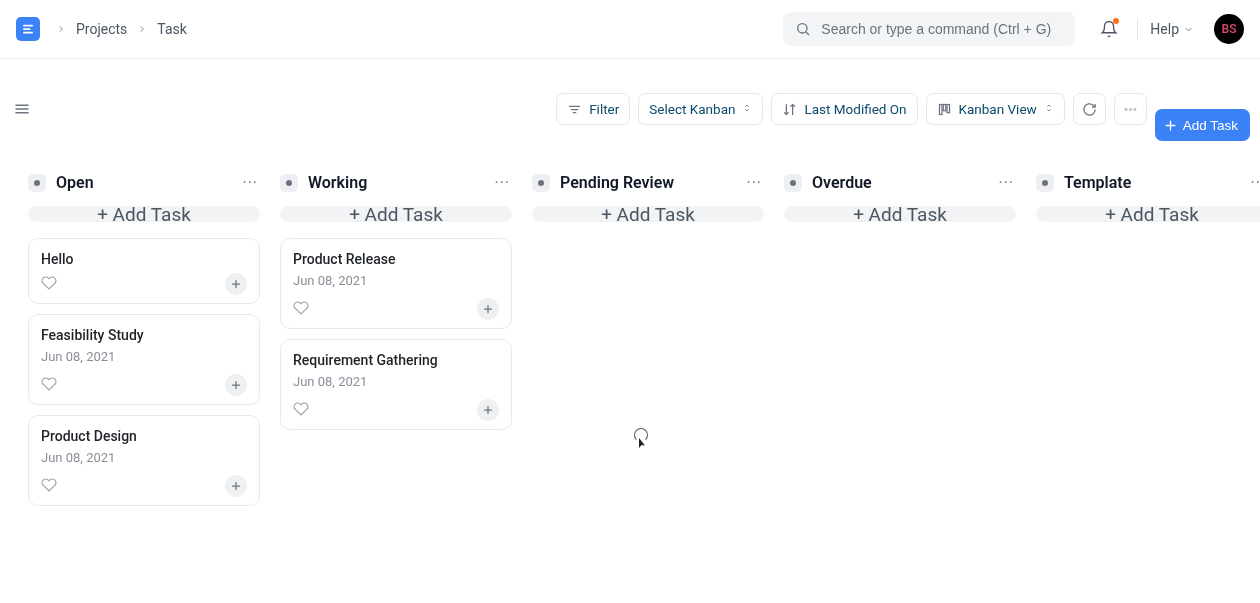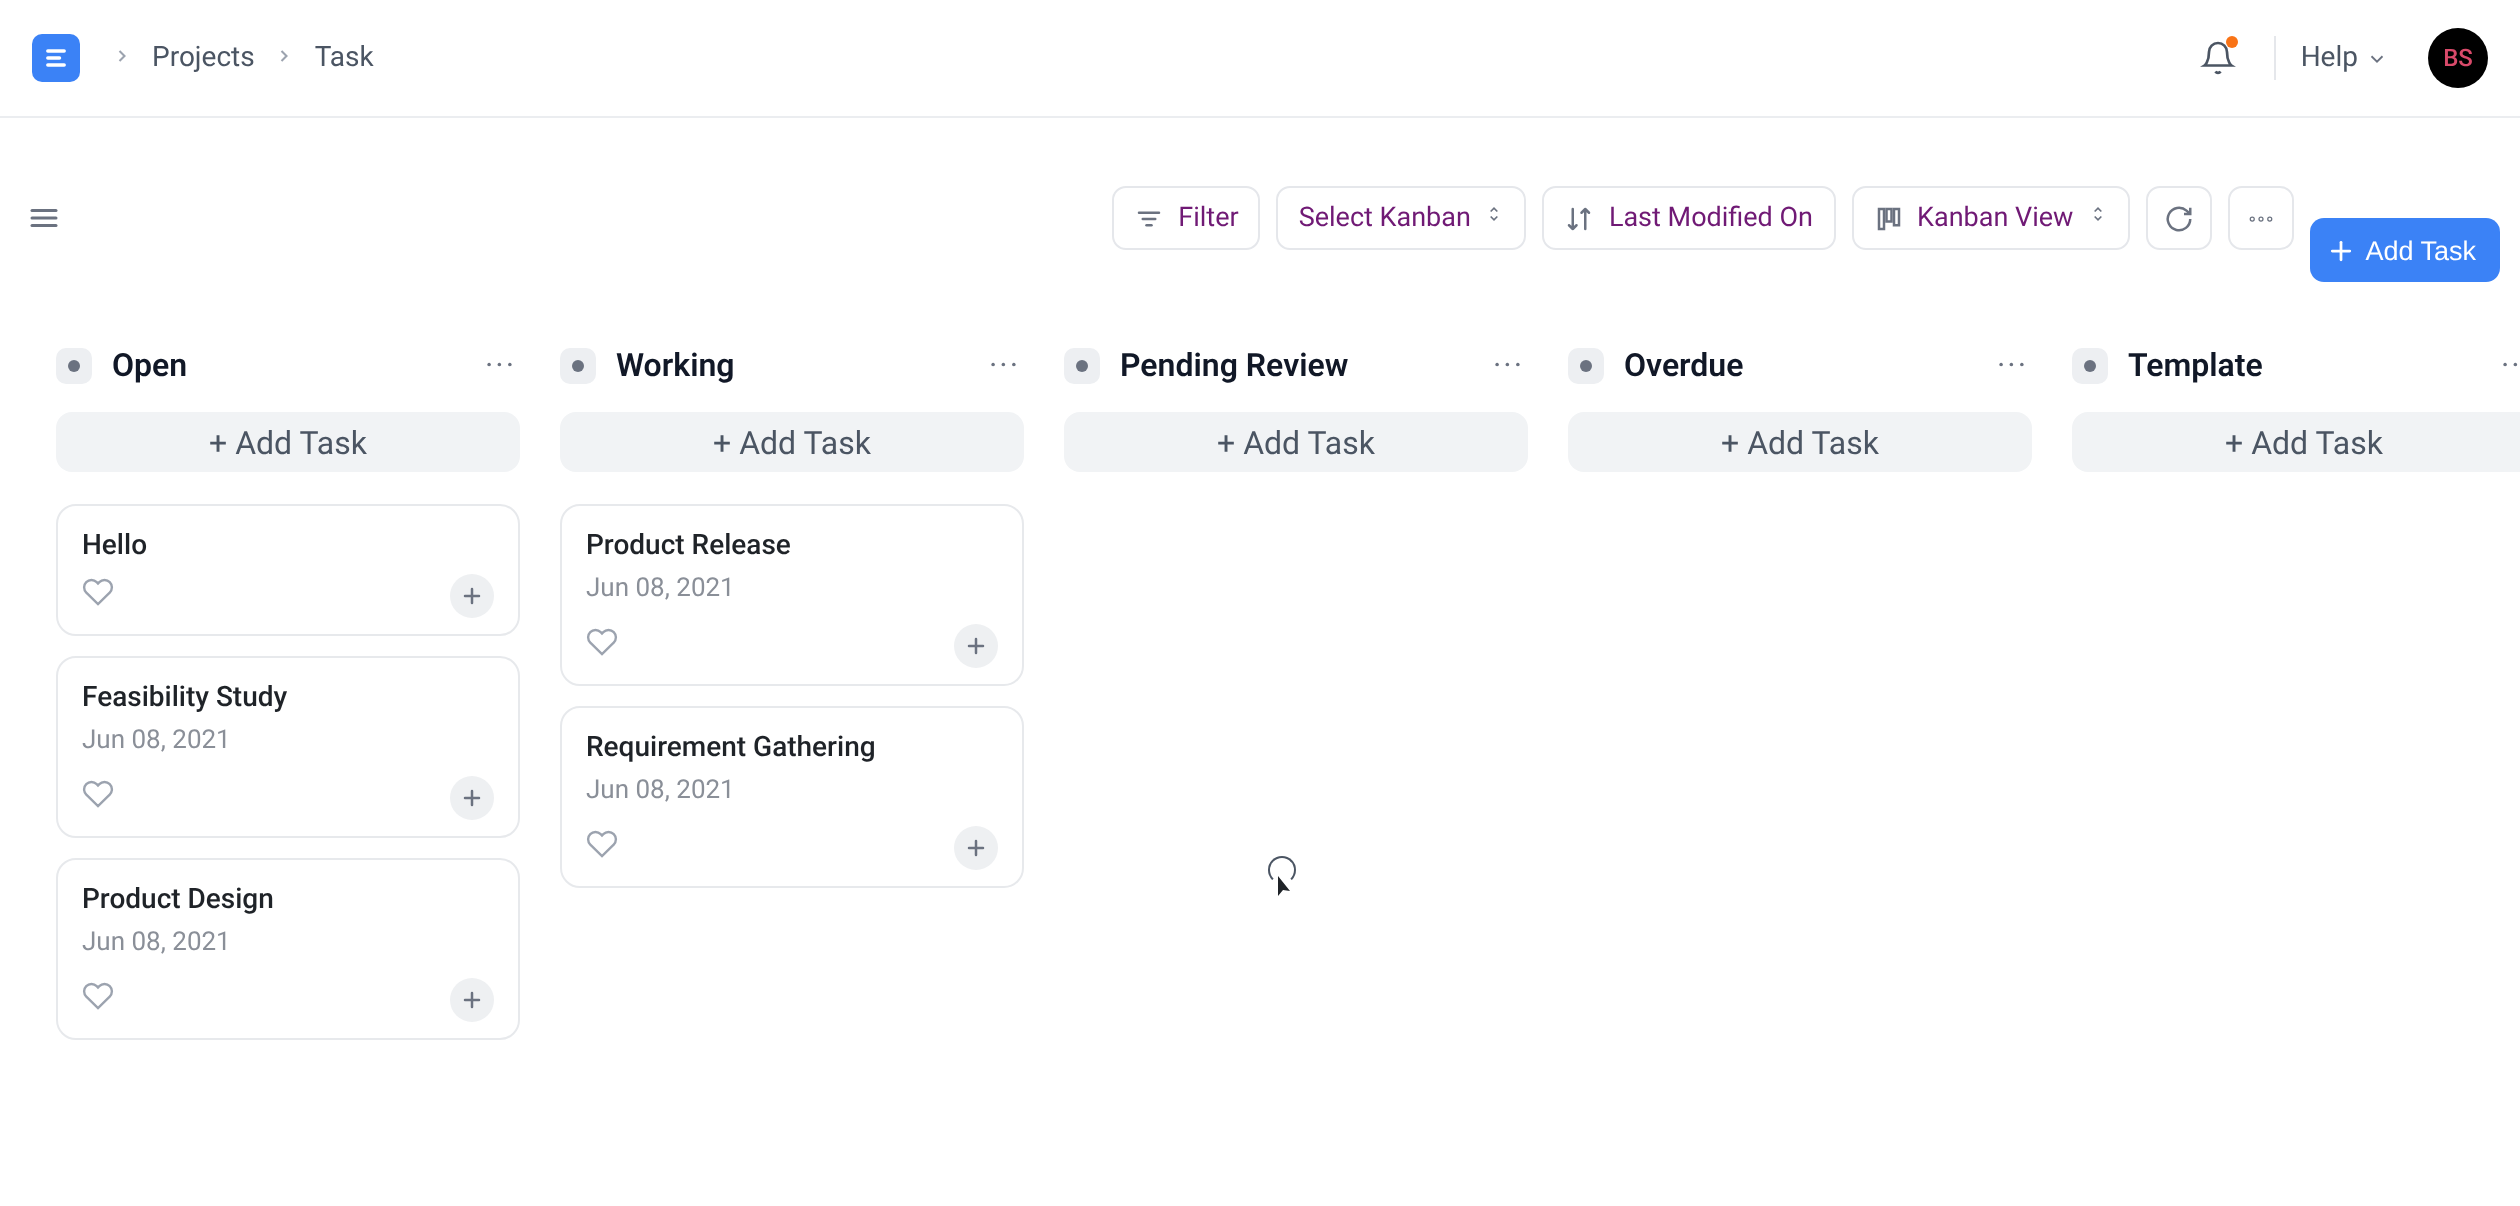--- a/index.html
+++ b/index.html
@@ -138,21 +138,21 @@
     align-items: center;
   }
   .ctrl-btn {
     display: flex;
     align-items: center;
     height: 32px;
     padding: 0 10px;
     border: 1px solid #e5e7eb;
     border-radius: 7px;
     background: #fff;
-    color: #701a75;
+    color: #0c4a6e;
     gap: 7px;
     cursor: pointer;
     font-size: 13.5px;
   }
   .ctrl-btn svg { width: 15px; height: 15px; stroke: #6b7280; fill: none; }
   .ctrl-btn.iconly { padding: 0 8px; }
   .primary-btn {
     display: flex;
     align-items: center;
     height: 32px;
@@ -210,28 +210,28 @@
     margin-left: auto;
     color: #6b7280;
     cursor: pointer;
     font-size: 16px;
     letter-spacing: 1px;
     padding: 0 2px;
   }
   .add-task-row {
     background: #f1f3f5;
     border-radius: 8px;
-    height: 30px;
+    height: 16px;
     display: flex;
     align-items: center;
     justify-content: center;
     color: #4b5563;
     cursor: pointer;
     margin-bottom: 16px;
-    font-size: 16px;
+    font-size: 19px;
   }
   .card {
     border: 1px solid #e7e9ec;
     border-radius: 10px;
     padding: 12px 12px 8px 12px;
     margin-bottom: 10px;
     background: #fff;
   }
   .card-title {
     font-size: 14px;
@@ -295,20 +295,27 @@
     </span>
     <span class="crumb">Projects</span>
     <span class="chev">
       <svg width="10" height="10" viewBox="0 0 24 24" fill="none" stroke="#9ca3af" stroke-width="2.5">
           <polyline points="9 18 15 12 9 6"></polyline>
         </svg>
     </span>
     <span class="crumb">Task</span>
   </div>
   <div class="topbar-spacer"></div>
+  <div class="search-box">
+    <svg viewBox="0 0 24 24" fill="none" stroke="#6b7280" stroke-width="2">
+        <circle cx="11" cy="11" r="7"></circle>
+        <line x1="21" y1="21" x2="16.5" y2="16.5"></line>
+      </svg>
+    <input class="search-input" type="text" placeholder="Search or type a command (Ctrl + G)" style="">
+  </div>
   <div class="icon-btn">
     <svg width="18" height="18" viewBox="0 0 24 24" fill="none" stroke="#4b5563" stroke-width="1.8">
         <path d="M18 8a6 6 0 0 0-12 0c0 7-3 9-3 9h18s-3-2-3-9"></path>
         <path d="M13.7 21a2 2 0 0 1-3.4 0"></path>
       </svg>
     <span class="bell-dot"></span>
   </div>
   <div class="vdivider"></div>
   <div class="help-btn">
     <span>Help</span>

